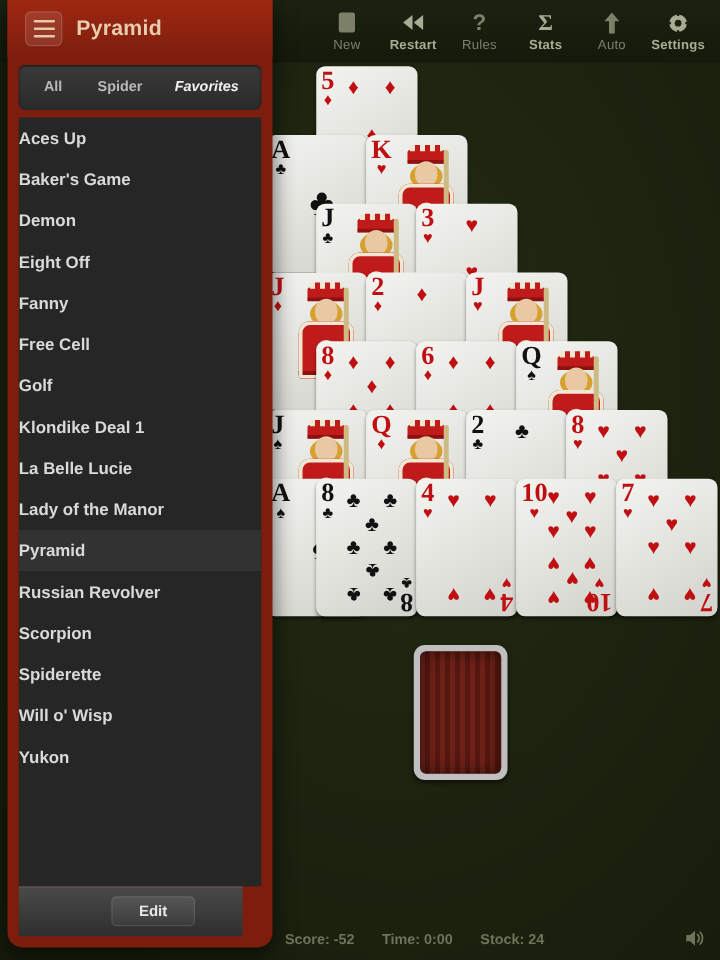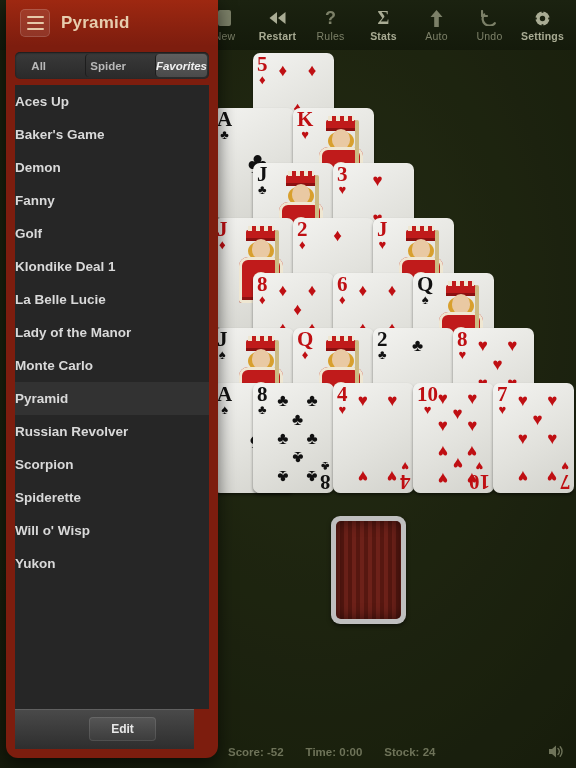--- a/index.html
+++ b/index.html
@@ -142,21 +142,21 @@
     background:rgba(255,255,255,.10);
     display:flex; flex-direction:column; align-items:center; justify-content:center; gap:4px;
     cursor:pointer; box-shadow:inset 0 0 0 1px rgba(255,255,255,.15);
   }
   #burger i{ display:block; width:17px; height:2px; background:#e6c9a8; border-radius:1px;}
   #ptitle{ color:#e7cdae; font-size:17px; font-weight:bold; letter-spacing:.2px;}
 
   #segwrap{
     margin:6px 3px 0 3px; height:27px;
     background:linear-gradient(#3a3a3a,#2a2a2a);
-    border-radius:5px; padding:2px;
+    border-radius:5px; padding:18px;
     display:flex; box-shadow:inset 0 1px 2px rgba(0,0,0,.6);gap:25px;
   }
   .seg{
     flex:1; display:flex; align-items:center; justify-content:center;
     font-size:11.5px; color:#b9b9b9; font-weight:bold; border-radius:4px;
     cursor:pointer;
   }
   .seg+.seg{ border-left:1px solid #1d1d1d; }
   .seg.on{ background:linear-gradient(#5f5f5f,#4a4a4a); color:#f0f0f0;font-style:italic;}
 
@@ -586,29 +586,20 @@
       </div>
       <div class="lb">Stats</div>
     </div>
     <div class="tbtn dim">
       <div class="gl">
         <svg width="13" height="17" viewBox="0 0 13 17">
           <path d="M6.5 0L12.5 7H8.8v10H4.2V7H0.5z" fill="#7c8068"></path>
         </svg>
       </div>
       <div class="lb">Auto</div>
-    </div>
-    <div class="tbtn dim">
-      <div class="gl">
-        <svg width="17" height="16" viewBox="0 0 17 16" fill="none">
-          <path d="M13.8 13.2A6.3 6.3 0 113.2 4.4" stroke="#7c8068" stroke-width="2.2" stroke-linecap="round"></path>
-          <path d="M1 1v5h5" stroke="#7c8068" stroke-width="2.2" stroke-linecap="round" stroke-linejoin="round"></path>
-        </svg>
-      </div>
-      <div class="lb">Undo</div>
     </div>
     <div class="tbtn">
       <div class="gl">
         <svg width="17" height="17" viewBox="0 0 17 17">
           <g fill="#a9ac94">
             <circle cx="8.5" cy="8.5" r="7"></circle>
           </g>
           <circle cx="8.5" cy="8.5" r="2.7" fill="#1b2210"></circle>
           <g fill="#1b2210">
             <rect x="7.6" y="-0.6" width="1.8" height="3.4"></rect>
@@ -651,26 +642,27 @@
   <div id="segwrap">
       <div class="seg">All</div>
       <div class="seg">Spider</div>
       <div class="seg on">Favorites</div>
     </div>
 
   <div id="list">
       <div class="row">Aces Up</div>
       <div class="row">Baker's Game</div>
       <div class="row">Demon</div>
+      <div class="row">Eight Off</div>
       <div class="row">Fanny</div>
+      <div class="row">Free Cell</div>
       <div class="row">Golf</div>
       <div class="row">Klondike Deal 1</div>
       <div class="row">La Belle Lucie</div>
       <div class="row">Lady of the Manor</div>
-      <div class="row">Monte Carlo</div>
       <div class="row on">Pyramid</div>
       <div class="row">Russian Revolver</div>
       <div class="row">Scorpion</div>
       <div class="row">Spiderette</div>
       <div class="row">Will o' Wisp</div>
       <div class="row">Yukon</div>
     </div>
 
   <div id="footer">
     <div id="editbtn">Edit</div>

